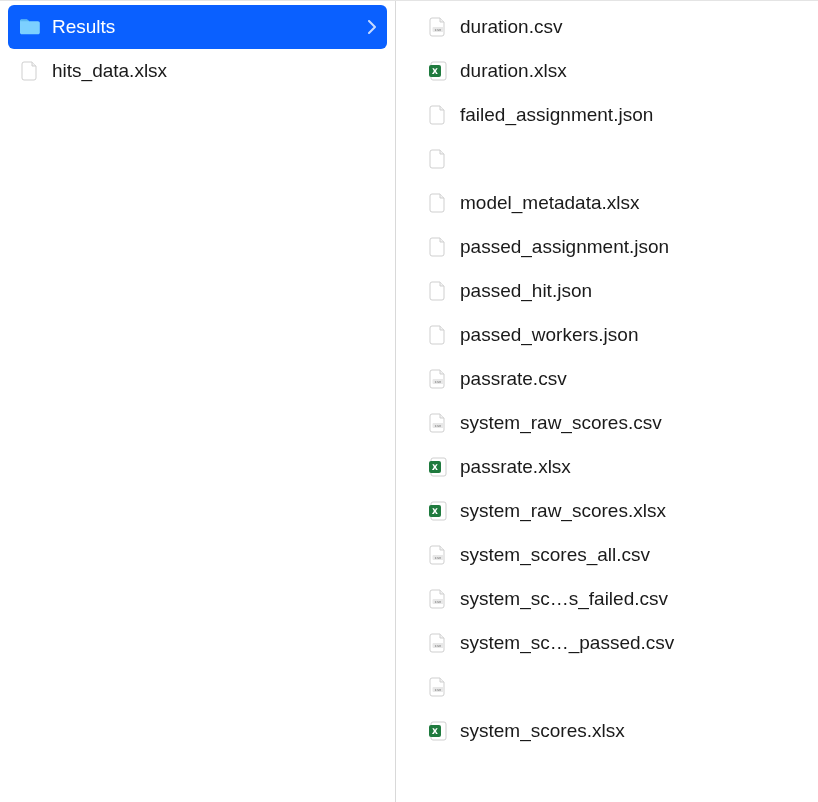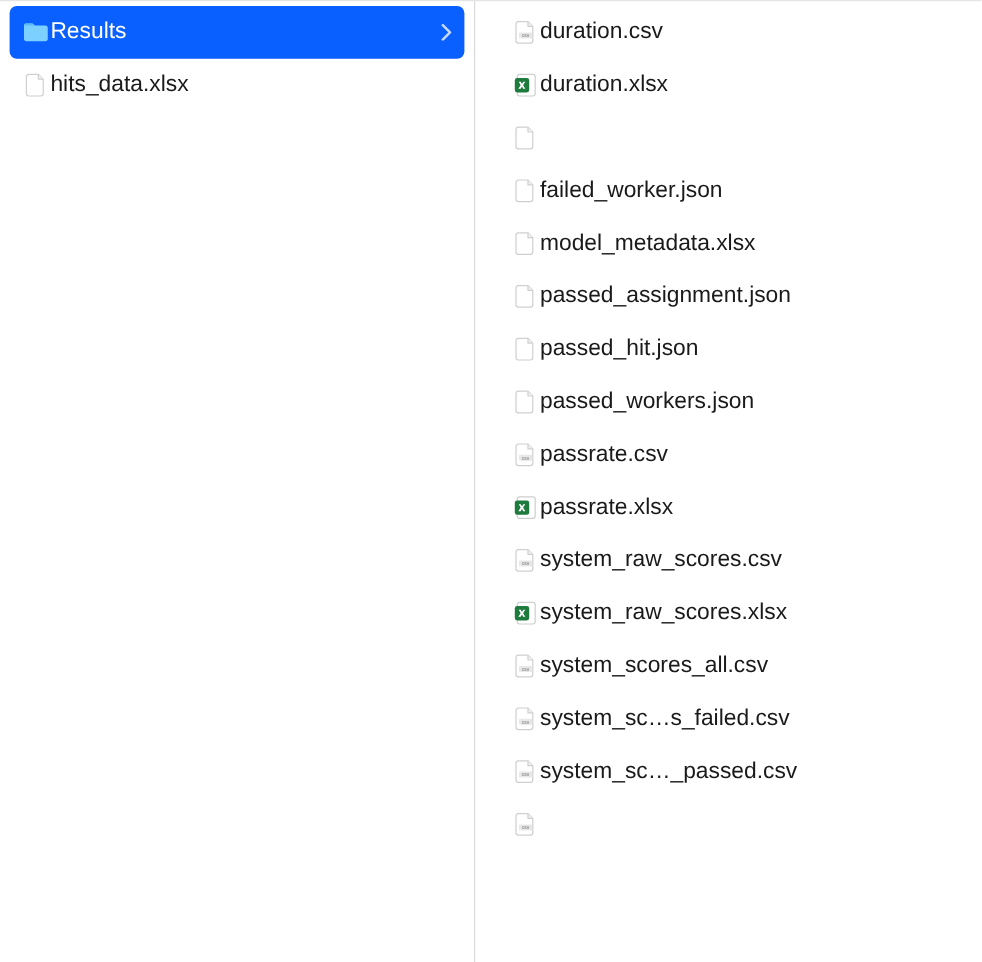--- a/index.html
+++ b/index.html
@@ -29,20 +29,21 @@
   .col-right {
     flex: 1;
     padding-left: 20px;
   }
   .row {
     display: flex;
     align-items: center;
     height: 44px;
     border-radius: 6px;
     padding: 0 10px;
+    gap: 10px;
     cursor: default;
     user-select: none;
     white-space: nowrap;
     overflow: hidden;
   }
   .row.selected {
     background: #0a60ff;
     color: #ffffff;
   }
   .row .label {
@@ -116,29 +117,29 @@
         </span>
         <span class="label">duration.xlsx</span>
       </div>
       <div class="row">
         <span class="icon">
           <svg width="24" height="24" viewBox="0 0 24 24">
     <path d="M6 3h8l4 4v12a2 2 0 0 1-2 2H6a2 2 0 0 1-2-2V5a2 2 0 0 1 2-2z" fill="#ffffff" stroke="#cfcfcf"></path>
     <path d="M14 3v4h4" fill="#f2f2f2" stroke="#cfcfcf"></path>
   </svg>
         </span>
-      </div>
-      <div class="row">
-        <span class="icon">
-          <svg width="24" height="24" viewBox="0 0 24 24">
-    <path d="M6 3h8l4 4v12a2 2 0 0 1-2 2H6a2 2 0 0 1-2-2V5a2 2 0 0 1 2-2z" fill="#ffffff" stroke="#cfcfcf"></path>
-    <path d="M14 3v4h4" fill="#f2f2f2" stroke="#cfcfcf"></path>
-  </svg>
-        </span>
-        <span class="label">failed_worker.json</span>
+        <span class="label">failed_assignment.json</span>
+      </div>
+      <div class="row">
+        <span class="icon">
+          <svg width="24" height="24" viewBox="0 0 24 24">
+    <path d="M6 3h8l4 4v12a2 2 0 0 1-2 2H6a2 2 0 0 1-2-2V5a2 2 0 0 1 2-2z" fill="#ffffff" stroke="#cfcfcf"></path>
+    <path d="M14 3v4h4" fill="#f2f2f2" stroke="#cfcfcf"></path>
+  </svg>
+        </span>
       </div>
       <div class="row">
         <span class="icon">
           <svg width="24" height="24" viewBox="0 0 24 24">
     <path d="M6 3h8l4 4v12a2 2 0 0 1-2 2H6a2 2 0 0 1-2-2V5a2 2 0 0 1 2-2z" fill="#ffffff" stroke="#cfcfcf"></path>
     <path d="M14 3v4h4" fill="#f2f2f2" stroke="#cfcfcf"></path>
   </svg>
         </span>
         <span class="label">model_metadata.xlsx</span>
       </div>
@@ -176,41 +177,41 @@
       <path d="M14 3v4h4" fill="#f2f2f2" stroke="#cfcfcf"></path>
       <rect x="6.5" y="12" width="11" height="5" rx="1" fill="#e8e8e8"></rect>
       <text x="12" y="16" text-anchor="middle" font-size="4.2" fill="#6b6b6b" font-family="Arial">csv</text>
     </svg>
         </span>
         <span class="label">passrate.csv</span>
       </div>
       <div class="row">
         <span class="icon">
           <svg width="24" height="24" viewBox="0 0 24 24">
+      <path d="M6 3h8l4 4v12a2 2 0 0 1-2 2H6a2 2 0 0 1-2-2V5a2 2 0 0 1 2-2z" fill="#ffffff" stroke="#cfcfcf"></path>
+      <path d="M14 3v4h4" fill="#f2f2f2" stroke="#cfcfcf"></path>
+      <rect x="6.5" y="12" width="11" height="5" rx="1" fill="#e8e8e8"></rect>
+      <text x="12" y="16" text-anchor="middle" font-size="4.2" fill="#6b6b6b" font-family="Arial">csv</text>
+    </svg>
+        </span>
+        <span class="label">system_raw_scores.csv</span>
+      </div>
+      <div class="row">
+        <span class="icon">
+          <svg width="24" height="24" viewBox="0 0 24 24">
       <rect x="5" y="3" width="15" height="18" rx="2" fill="#ffffff" stroke="#cfcfcf"></rect>
       <rect x="3" y="6" width="12" height="12" rx="2" fill="#1f7a3e"></rect>
       <path d="M6.3 9.2h1.7l1 1.9 1-1.9h1.7l-1.8 2.8 1.9 3h-1.8l-1-2-1.1 2H5.9l2-3-1.6-2.8z" fill="#ffffff"></path>
     </svg>
         </span>
         <span class="label">passrate.xlsx</span>
       </div>
       <div class="row">
         <span class="icon">
           <svg width="24" height="24" viewBox="0 0 24 24">
-      <path d="M6 3h8l4 4v12a2 2 0 0 1-2 2H6a2 2 0 0 1-2-2V5a2 2 0 0 1 2-2z" fill="#ffffff" stroke="#cfcfcf"></path>
-      <path d="M14 3v4h4" fill="#f2f2f2" stroke="#cfcfcf"></path>
-      <rect x="6.5" y="12" width="11" height="5" rx="1" fill="#e8e8e8"></rect>
-      <text x="12" y="16" text-anchor="middle" font-size="4.2" fill="#6b6b6b" font-family="Arial">csv</text>
-    </svg>
-        </span>
-        <span class="label">system_raw_scores.csv</span>
-      </div>
-      <div class="row">
-        <span class="icon">
-          <svg width="24" height="24" viewBox="0 0 24 24">
       <rect x="5" y="3" width="15" height="18" rx="2" fill="#ffffff" stroke="#cfcfcf"></rect>
       <rect x="3" y="6" width="12" height="12" rx="2" fill="#1f7a3e"></rect>
       <path d="M6.3 9.2h1.7l1 1.9 1-1.9h1.7l-1.8 2.8 1.9 3h-1.8l-1-2-1.1 2H5.9l2-3-1.6-2.8z" fill="#ffffff"></path>
     </svg>
         </span>
         <span class="label">system_raw_scores.xlsx</span>
       </div>
       <div class="row">
         <span class="icon">
           <svg width="24" height="24" viewBox="0 0 24 24">
@@ -246,15 +247,25 @@
       </div>
       <div class="row">
         <span class="icon">
           <svg width="24" height="24" viewBox="0 0 24 24">
       <path d="M6 3h8l4 4v12a2 2 0 0 1-2 2H6a2 2 0 0 1-2-2V5a2 2 0 0 1 2-2z" fill="#ffffff" stroke="#cfcfcf"></path>
       <path d="M14 3v4h4" fill="#f2f2f2" stroke="#cfcfcf"></path>
       <rect x="6.5" y="12" width="11" height="5" rx="1" fill="#e8e8e8"></rect>
       <text x="12" y="16" text-anchor="middle" font-size="4.2" fill="#6b6b6b" font-family="Arial">csv</text>
     </svg>
         </span>
+      </div>
+      <div class="row">
+        <span class="icon">
+          <svg width="24" height="24" viewBox="0 0 24 24">
+      <rect x="5" y="3" width="15" height="18" rx="2" fill="#ffffff" stroke="#cfcfcf"></rect>
+      <rect x="3" y="6" width="12" height="12" rx="2" fill="#1f7a3e"></rect>
+      <path d="M6.3 9.2h1.7l1 1.9 1-1.9h1.7l-1.8 2.8 1.9 3h-1.8l-1-2-1.1 2H5.9l2-3-1.6-2.8z" fill="#ffffff"></path>
+    </svg>
+        </span>
+        <span class="label">system_scores.xlsx</span>
       </div>
     </div>
 </div>
 
 </body></html>

